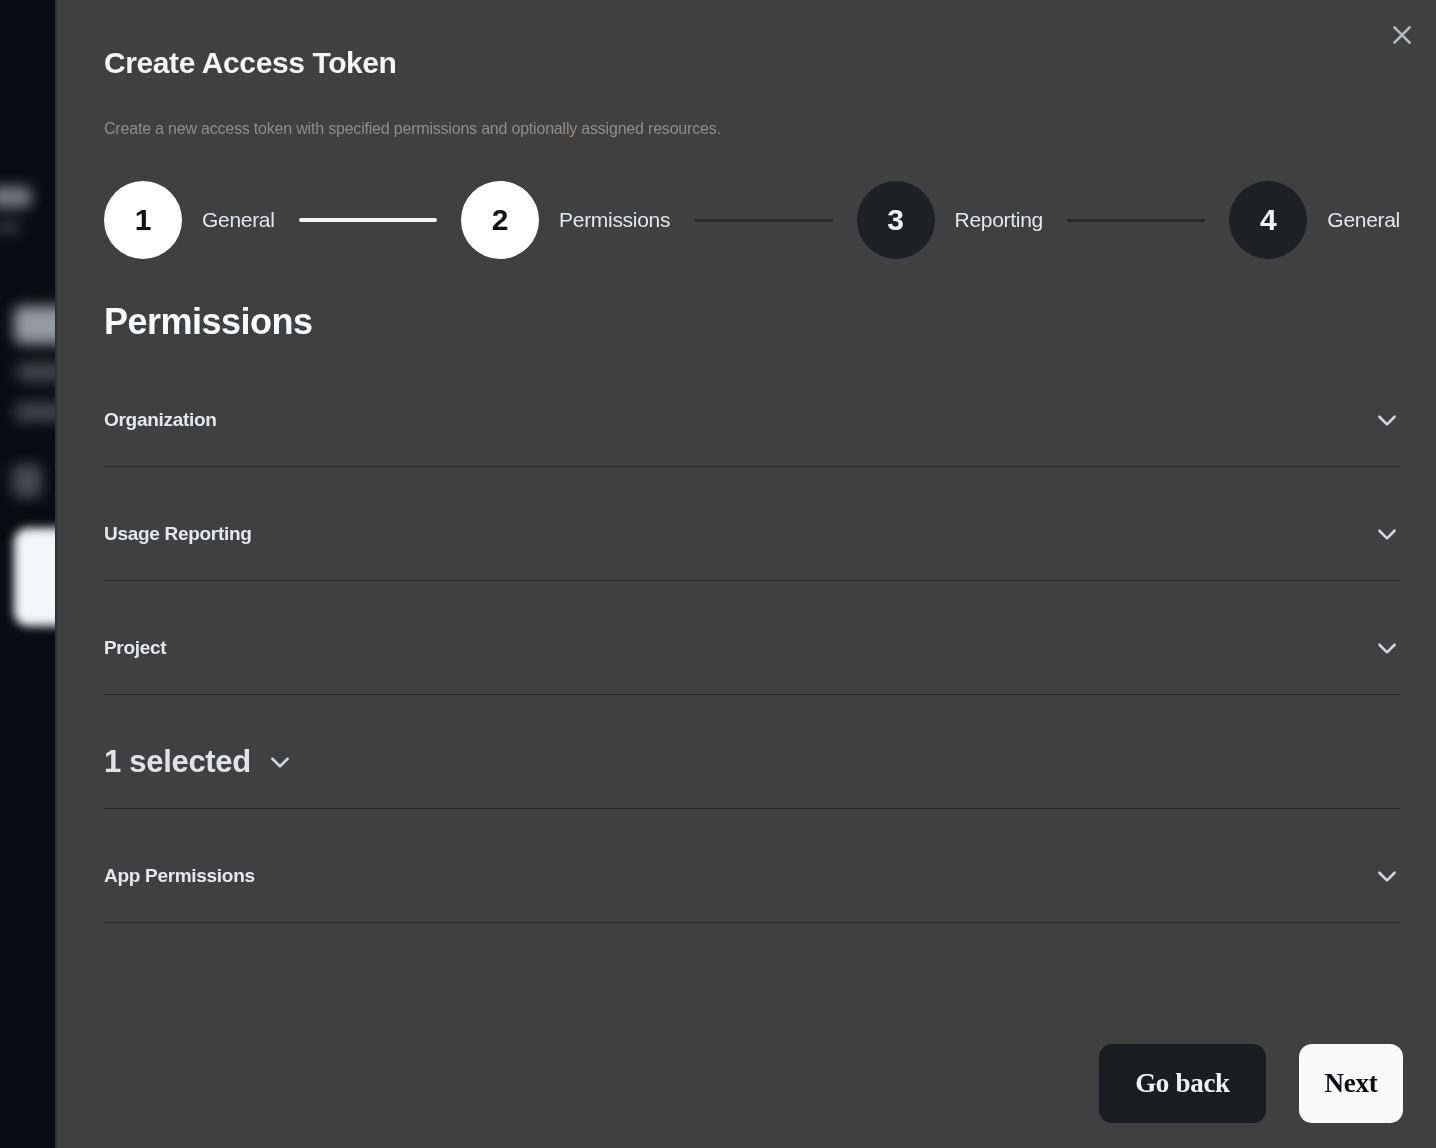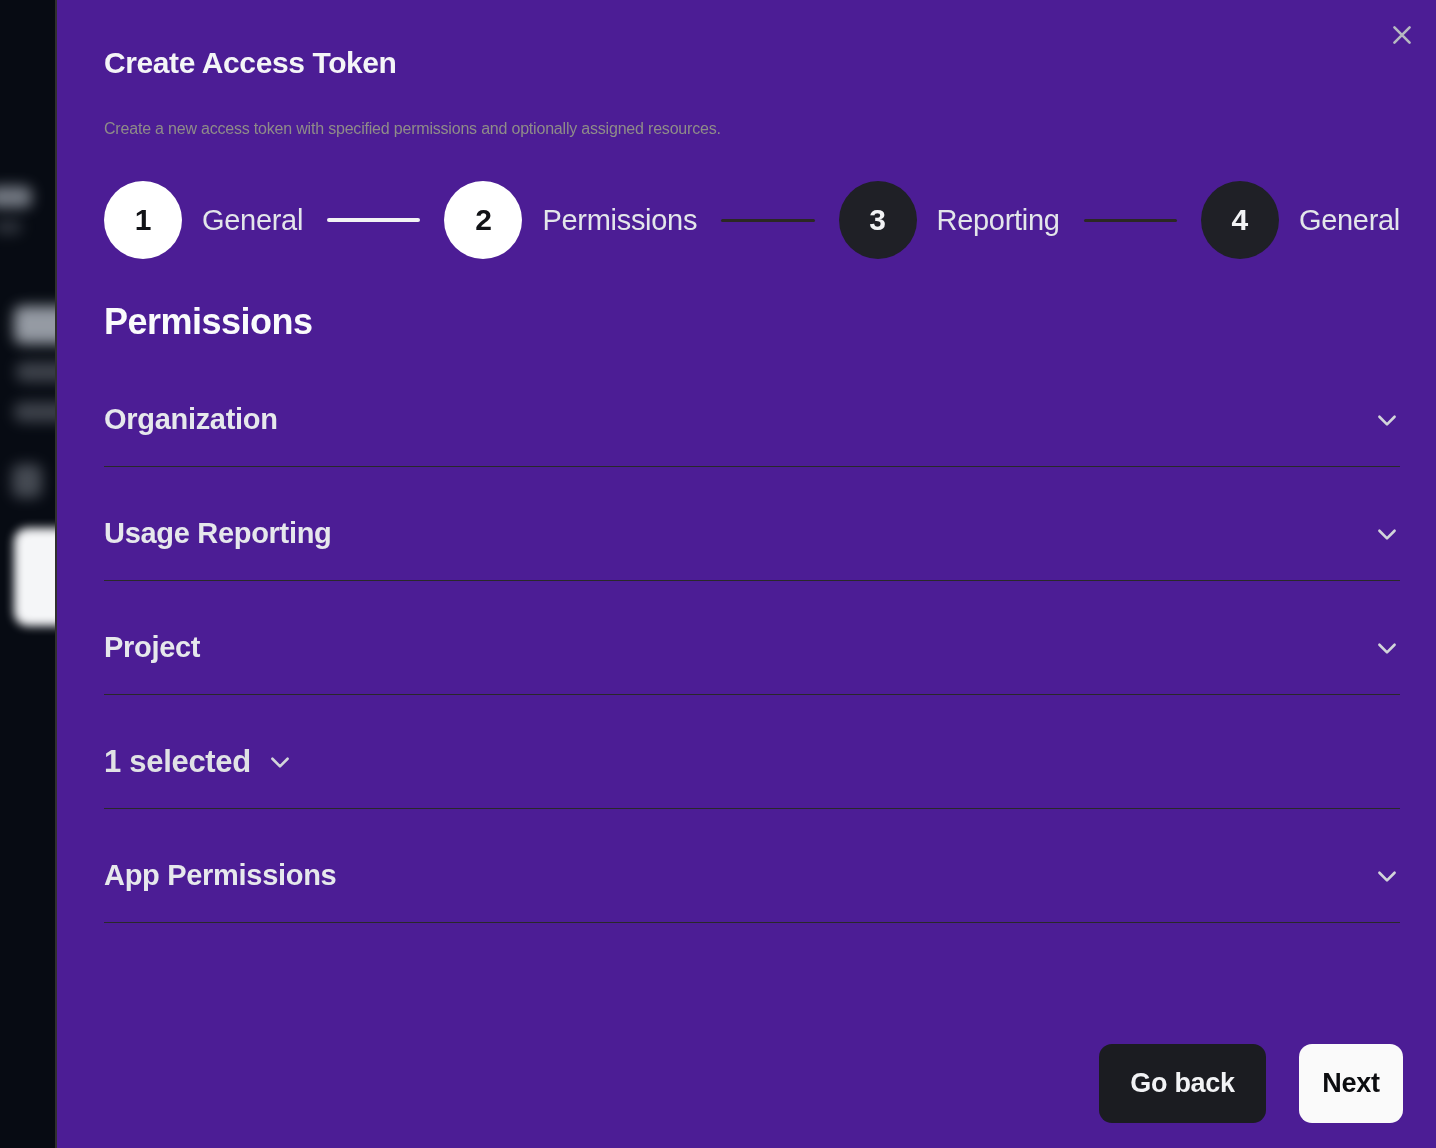--- a/index.html
+++ b/index.html
@@ -22,21 +22,21 @@
   .blob-nav2   { left: -6px;  top: 220px; width: 28px; height: 14px; background: #4a4f58; opacity: .6; }
   .blob-title  { left: 14px;  top: 306px; width: 60px; height: 38px; background: #aeb4bd; opacity: .85; }
   .blob-text1  { left: 16px;  top: 362px; width: 56px; height: 20px; background: #565b64; opacity: .7; }
   .blob-text2  { left: 14px;  top: 402px; width: 56px; height: 20px; background: #565b64; opacity: .7; }
   .blob-icon   { left: 12px;  top: 464px; width: 30px; height: 34px; background: #5a5f68; opacity: .75; }
   .blob-button { left: 14px;  top: 528px; width: 58px; height: 98px; background: #f5f6f8; border-radius: 14px; filter: blur(5px); }
 
   
   .modal {
     position: absolute; left: 55px; top: 0; width: 1381px; height: 1148px;
-    background: #4c1d95;
+    background: #404040;
     border-left: 2px solid #30302e;
     padding: 0 36px 0 47px;
   }
 
   .close-btn {
     position: absolute; top: 18px; right: 16px;
     width: 36px; height: 36px;
     background: transparent; border: none; cursor: pointer;
     display: flex; align-items: center; justify-content: center;
   }
@@ -62,21 +62,21 @@
   .step { display: flex; align-items: center; flex: none; }
   .step-circle {
     width: 78px; height: 78px; border-radius: 50%;
     display: flex; align-items: center; justify-content: center;
     font-size: 30px; font-weight: 600; flex: none;
   }
   .step.active .step-circle   { background: #ffffff; color: #111216; }
   .step.inactive .step-circle { background: #1f2026; color: #f2f3f5; }
   .step-label {
     margin-left: 20px;
-    font-size: 29px; font-weight: 500; letter-spacing: -0.3px;
+    font-size: 21px; font-weight: 500; letter-spacing: -0.3px;
     color: #e3e6ea; white-space: nowrap;
   }
   .connector { flex: 1 1 auto; margin: 0 24px; border-radius: 2px; }
   .connector.done    { height: 4px; background: #f2f3f4; }
   .connector.pending { height: 3px; background: #2b2824; }
 
   
   .section-heading {
     margin-top: 41px;
     font-size: 36px; font-weight: 700; letter-spacing: -0.5px;
@@ -85,37 +85,37 @@
 
   .accordion { margin-top: 9px; }
   .accordion-row {
     height: 114px;
     display: flex; align-items: center;
     padding-top: 20px;
     border-bottom: 1px solid #29292a;
     cursor: pointer;
   }
   .accordion-label {
-    font-size: 29px; font-weight: 600; letter-spacing: -0.3px;
+    font-size: 19px; font-weight: 600; letter-spacing: -0.3px;
     color: #e6e8ec;
     flex: 1 1 auto;
   }
   .accordion-badge {
     font-size: 31px; font-weight: 600; letter-spacing: -0.3px;
     color: #e0e2e5;
     margin-right: 16px;
   }
   .accordion-badge:empty { display: none; }
   .chevron { width: 26px; height: 26px; flex: none; display: flex; align-items: center; justify-content: center; }
   .chevron svg { width: 26px; height: 26px; stroke: #d2d5da; stroke-width: 2.4; }
 
   
   .footer {
     position: absolute; left: 0; right: 33px; bottom: 25px;
-    display: flex; justify-content: flex-end; gap: 33px;
+    display: flex; justify-content: flex-end; gap: 33px; font-family: Liberation Serif, serif;
   }
   .btn {
     height: 79px; border: none; border-radius: 13px;
     font-family: inherit; font-size: 27px; font-weight: 600; letter-spacing: -0.3px;
     cursor: pointer;
     display: flex; align-items: center; justify-content: center;
   }
   .btn-goback { width: 167px; background: #1b1c21; color: #f2f3f5; }
   .btn-next   { width: 104px; background: #fafafa; color: #0c0d10; }
 </style>

